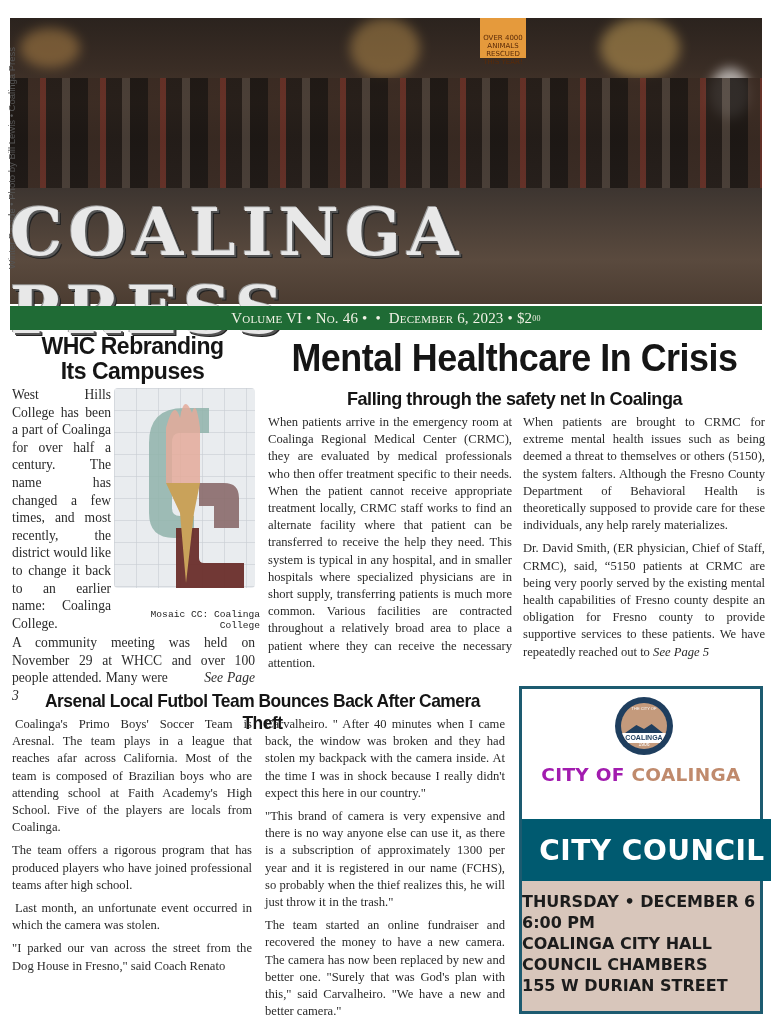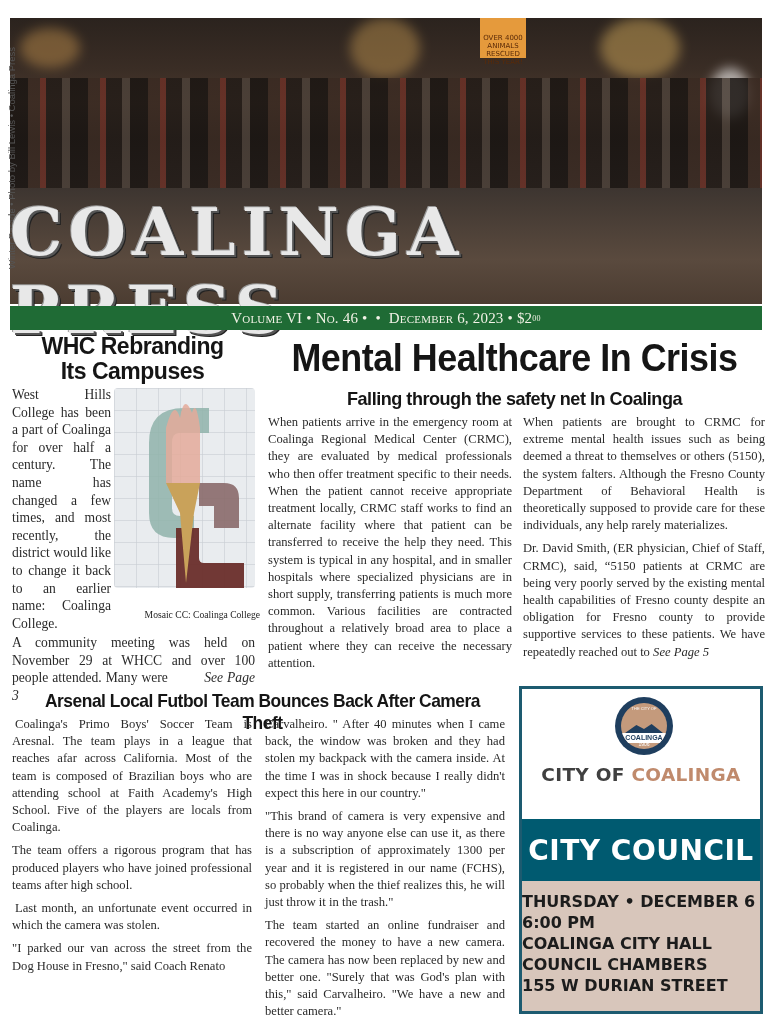--- a/index.html
+++ b/index.html
@@ -26,38 +26,38 @@
   #mh-sub{left:262px;top:388px;width:505px;text-align:center;font-size:19px;line-height:22px;transform:scaleX(0.95);transform-origin:center top;}
   #ars-title{left:10px;top:690px;width:505px;text-align:center;font-size:18.5px;line-height:22px;transform:scaleX(0.94);transform-origin:center top;}
   
   .col{font-size:12.6px;line-height:17.2px;text-align:justify;hyphens:none;color:#2a2a2a;}
   .col p{margin:0 0 6px 0;}
   .see{font-style:italic;}
   #whc-text1{left:12px;top:386px;width:99px;font-size:13.6px;line-height:17.6px;}
   #whc-text2{left:12px;top:634px;width:243px;font-size:13.6px;line-height:17.6px;}
   #mosaic{left:114px;top:388px;width:141px;height:200px;background:#e9ecef;overflow:hidden;border-radius:4px;
     background-image:linear-gradient(rgba(200,205,210,.6) 1px,transparent 1px),linear-gradient(90deg,rgba(200,205,210,.6) 1px,transparent 1px);background-size:22px 22px;}
-  #mosaic-caption{left:110px;top:609px;width:150px;font-family:Liberation Serif, serif;font-size:9.6px;color:#222;text-align:right;}
+  #mosaic-caption{left:110px;top:609px;width:150px;font-family:Liberation Mono, monospace;font-size:9.6px;color:#222;text-align:right;}
   #mh-col1{left:268px;top:414px;width:244px;}
   #mh-col2{left:523px;top:414px;width:242px;}
   #ars-col1{left:12px;top:716px;width:240px;}
   #ars-col2{left:265px;top:716px;width:240px;}
   
   #ad{left:519px;top:686px;width:244px;height:328px;border:3px solid #1d5b70;box-sizing:border-box;background:#fff;}
   #ad-top{position:absolute;left:0;top:0;width:100%;height:128px;background:#fff;}
   #seal{position:absolute;left:93px;top:8px;width:58px;height:58px;border-radius:50%;background:#1f3e5e;display:flex;align-items:center;justify-content:center;}
   #seal-inner{width:46px;height:46px;border-radius:50%;background:#c49a7c;position:relative;overflow:hidden;}
   #seal-inner .mtn{position:absolute;left:4px;top:20px;width:38px;height:10px;background:#1f3e5e;clip-path:polygon(0 100%,30% 20%,50% 60%,70% 10%,100% 100%);}
   #seal-inner .lbl{position:absolute;left:0;top:30px;width:100%;height:10px;background:#fff;color:#1f3e5e;font-family:"Liberation Sans",sans-serif;font-size:7px;font-weight:bold;text-align:center;line-height:10px;}
   #seal-top{position:absolute;left:0;top:3px;width:100%;text-align:center;font-size:4px;color:#fff;font-family:"Liberation Sans",sans-serif;}
   #seal-year{position:absolute;left:0;bottom:2px;width:100%;text-align:center;font-size:5px;color:#fff;font-family:"Liberation Sans",sans-serif;}
   #ad-city{position:absolute;left:0;top:75px;width:100%;text-align:center;font-family:"DejaVu Sans",sans-serif;font-weight:bold;font-size:18.5px;letter-spacing:.3px;}
-  #ad-city .a{color:#404040;} #ad-city .b{color:#c08a6c;}
+  #ad-city .a{color:#a21caf;} #ad-city .b{color:#c08a6c;}
   #ad-tag{position:absolute;left:0;top:100px;width:100%;text-align:center;font-family:"DejaVu Serif",serif;font-style:italic;font-size:14px;color:#555;}
-  #ad-band{position:absolute;left:0;top:130px;width:100%;height:62px;background:#005a70;color:#fff;font-family:"DejaVu Sans",sans-serif;font-weight:bold;font-size:28px;display:flex;align-items:center;justify-content:center;letter-spacing:.5px;}
+  #ad-band{position:absolute;left:0;top:130px;width:100%;height:62px;background:#005a70;color:#fff;font-family:"DejaVu Sans",sans-serif;font-weight:bold;font-size:28px;display:flex;align-items:center;justify-content:center;letter-spacing:.5px;padding-left:11px;}
   #ad-info{position:absolute;left:0;top:192px;width:100%;height:130px;background:#d8c6bb;box-sizing:border-box;padding-top:10px;font-family:"DejaVu Sans",sans-serif;font-weight:bold;font-size:16px;line-height:21px;color:#1c1c1c;text-align:left;}
   #ad-info div{white-space:nowrap;}
 </style>
 </head>
 <body>
 
 <div id="photo" class="abs">
   <div class="lights" style="left:10px;top:10px;width:60px;height:40px;background:#b98a4a;opacity:.5"></div>
   <div class="lights" style="left:340px;top:0;width:70px;height:60px;background:#c79a52;opacity:.45"></div>
   <div class="lights" style="left:590px;top:0;width:80px;height:60px;background:#d0a85a;opacity:.5"></div>

